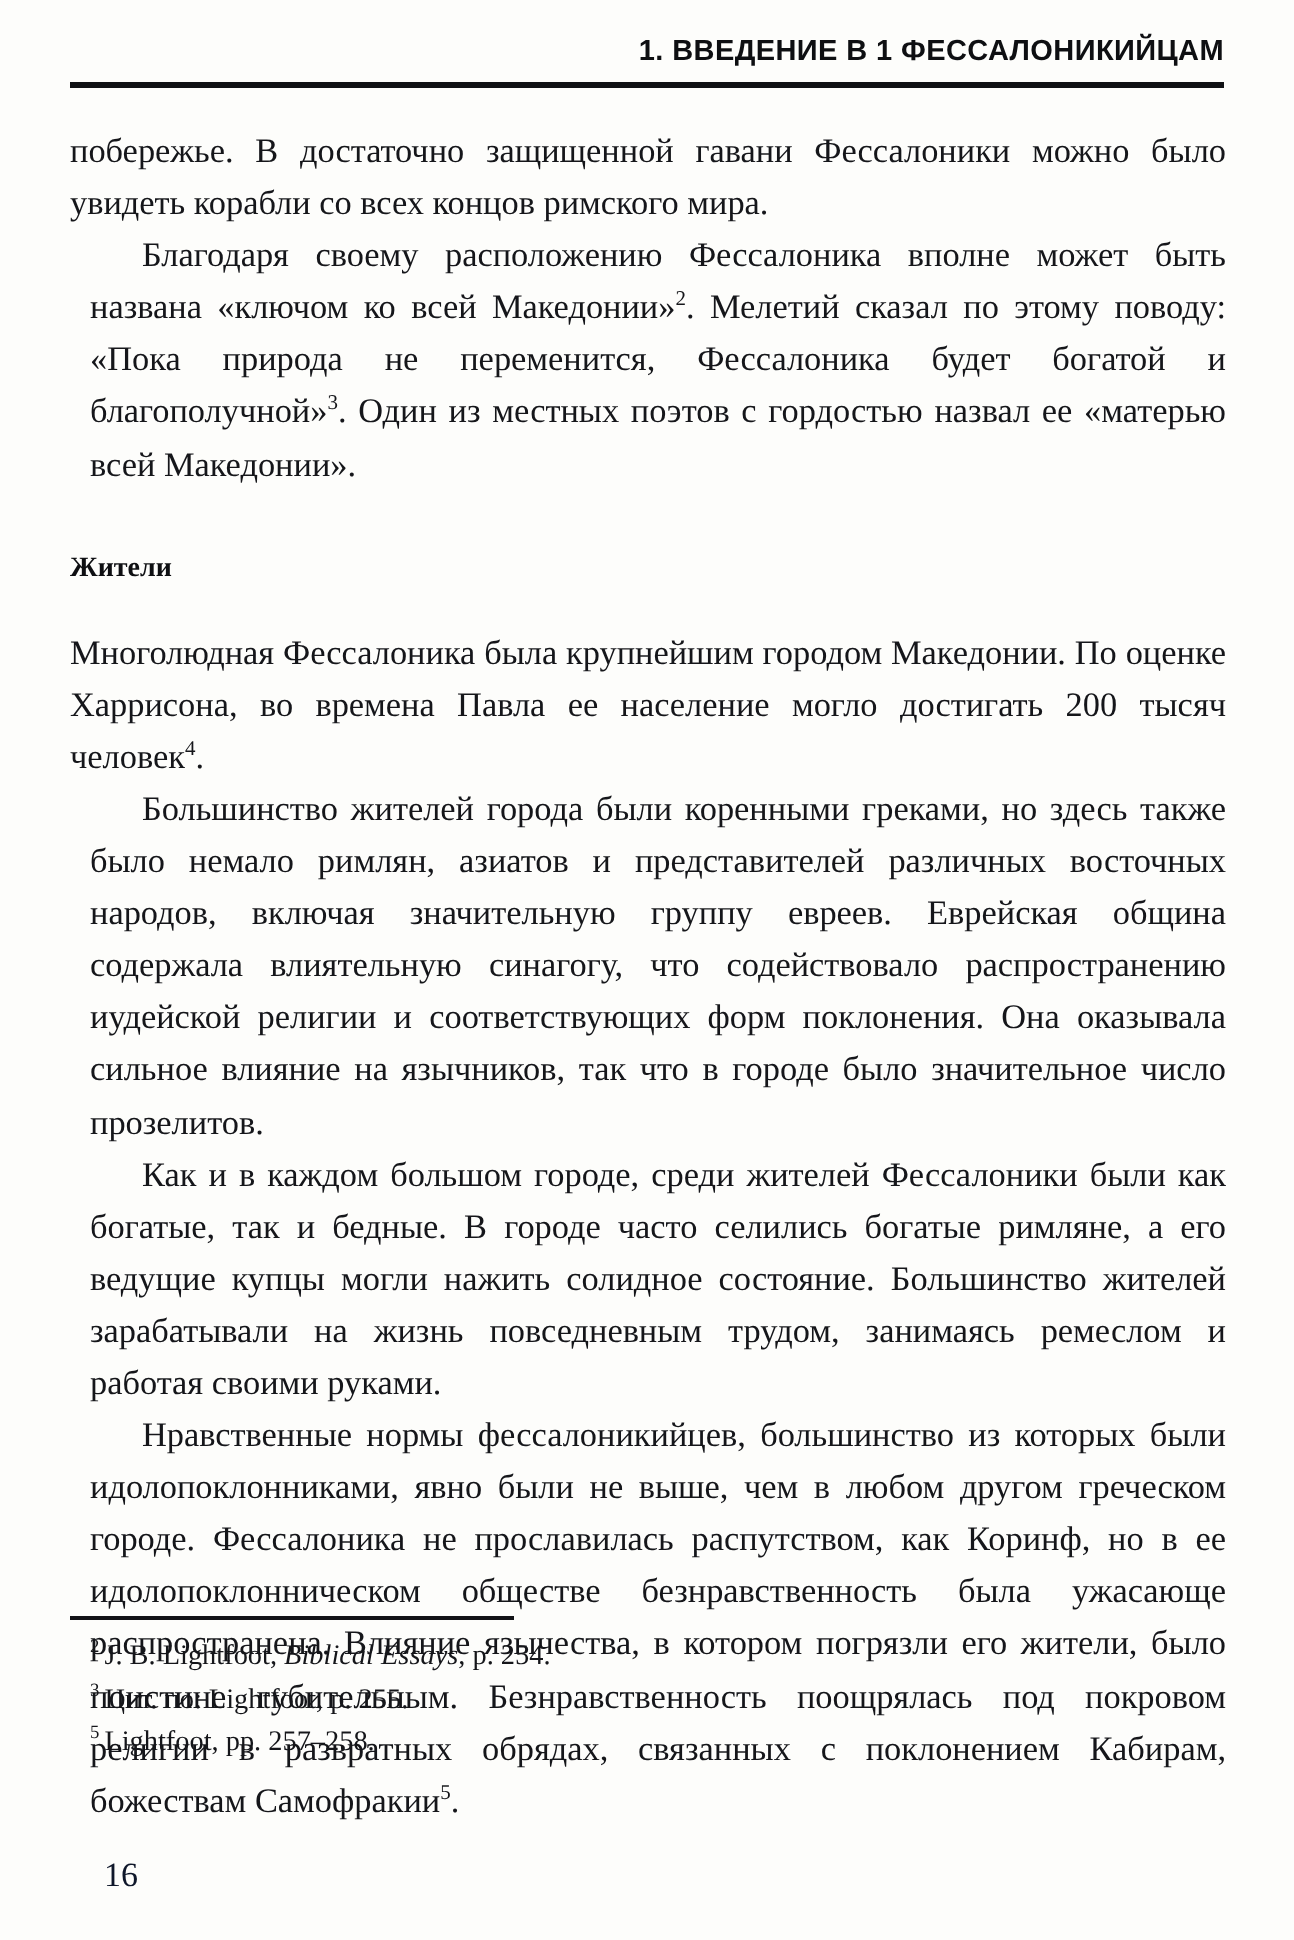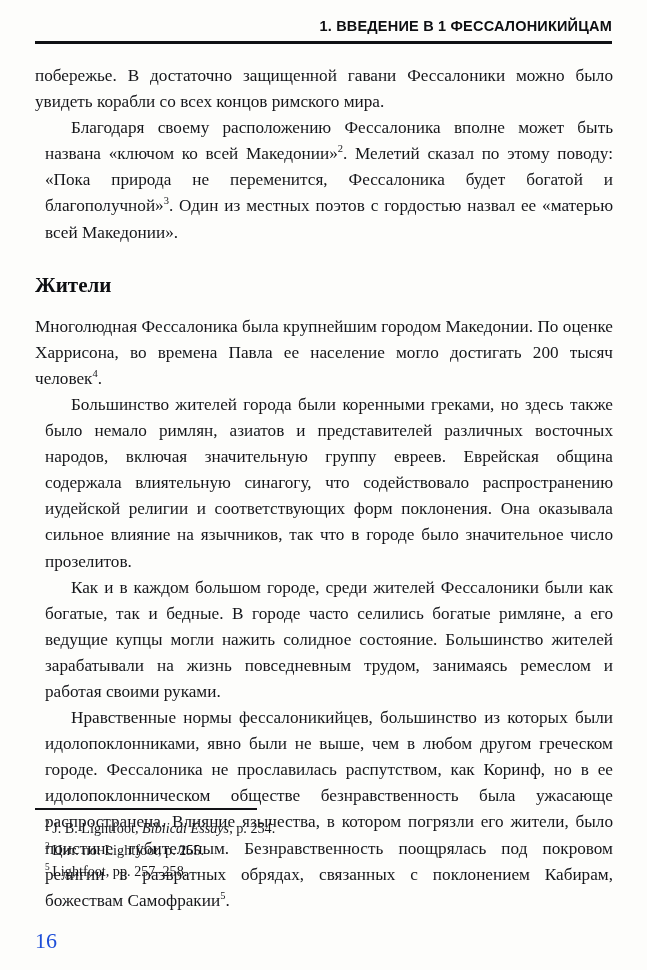--- a/index.html
+++ b/index.html
@@ -66,21 +66,21 @@
   }
   p.indent {
     text-indent: 26px;
     margin-left: 10px;
   }
   p.noindent {
     text-indent: 0;
   }
   .sec-head {
     margin: 0;
-    font-size: 21px;
+    font-size: 14px;
     font-weight: bold;
     line-height: 26px;
     color: #0e0f12;
   }
   .gap-head-before { height: 26px; }
   .gap-head-after  { height: 16px; }
 
   sup.fn {
     font-size: 10.5px;
     vertical-align: super;
@@ -111,24 +111,24 @@
   .footnote sup {
     font-size: 9.4px;
     vertical-align: super;
     line-height: 0;
     margin-right: 2.5px;
   }
 
   
   .folio {
     position: absolute;
-    left: 35px;
+    left: 52px;
     top: 928px;
-    font-size: 22px;
-    color: #1d4ed8;
+    font-size: 17px;
+    color: #0f172a;
   }
 </style>
 </head>
 <body>
 
 <div class="page">
 
   <div class="header-area">
     <div class="running-head">1. ВВЕДЕНИЕ В 1 ФЕССАЛОНИКИЙЦАМ</div>
     <div class="header-rule"></div>

